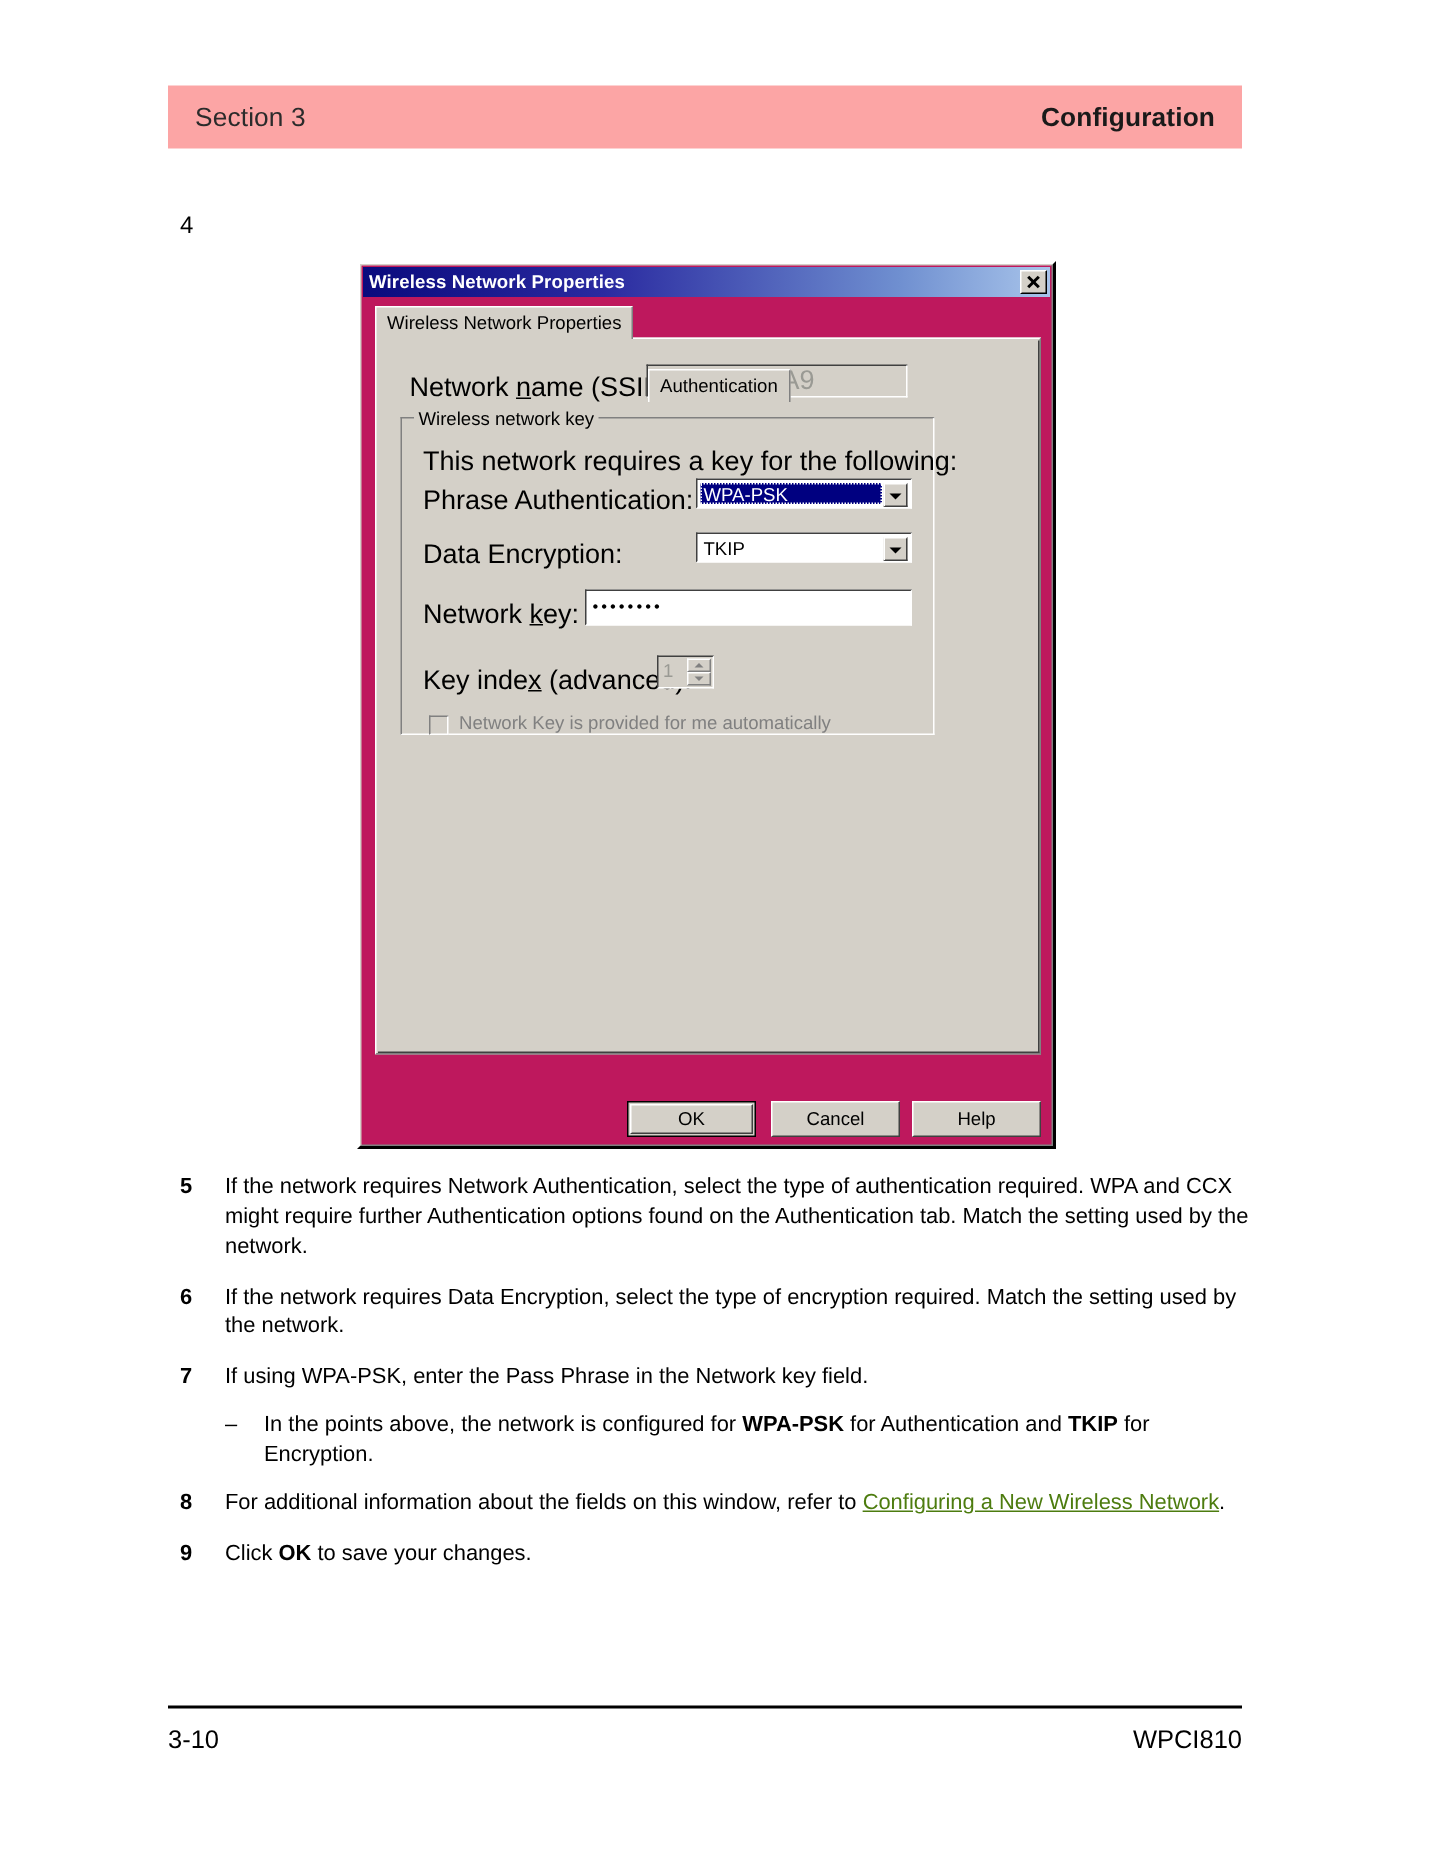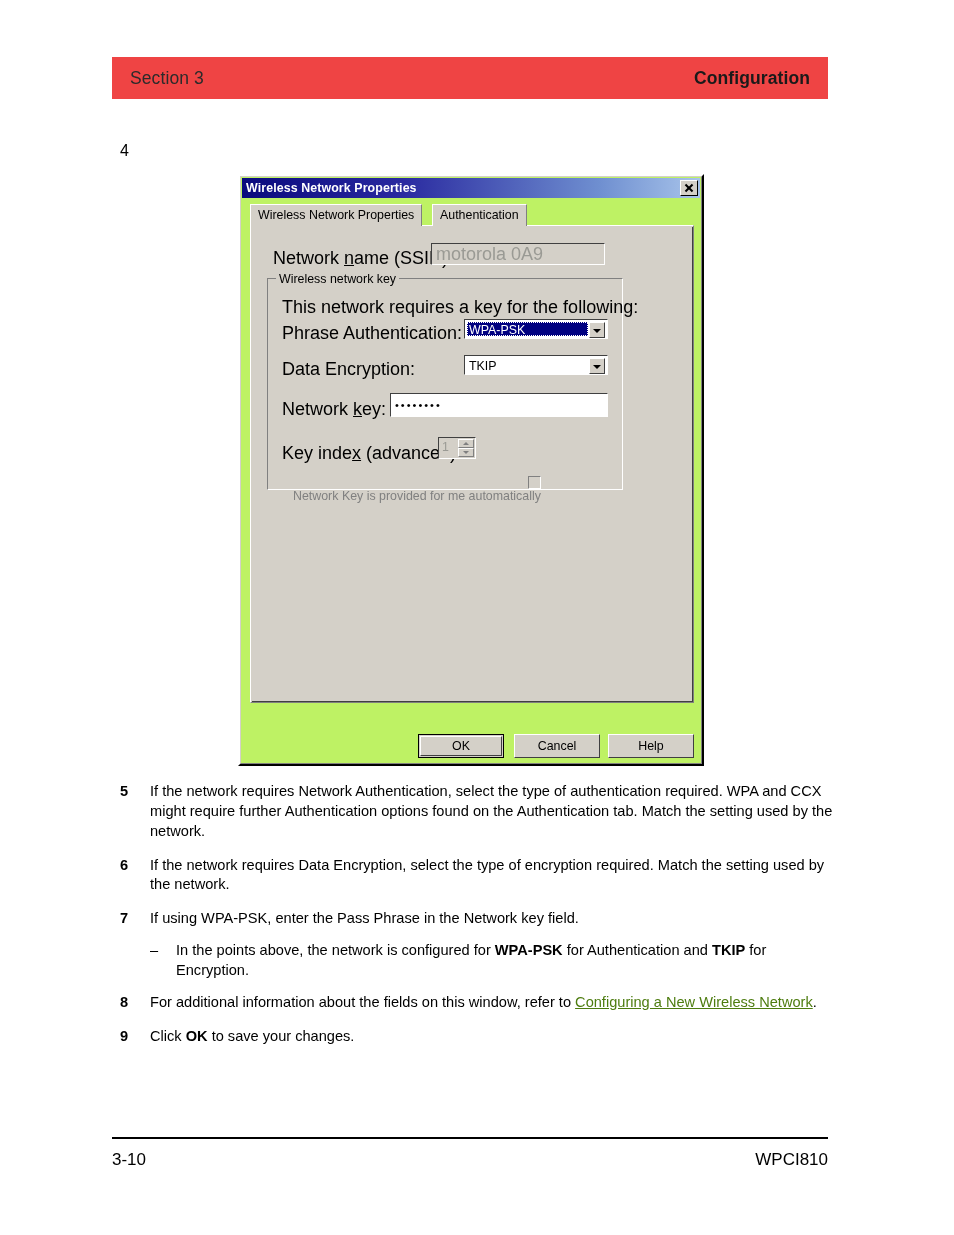--- a/index.html
+++ b/index.html
@@ -16,21 +16,21 @@
     overflow: hidden;
   }
 
   
   .page-header {
     position: absolute;
     left: 112px;
     top: 57px;
     width: 716px;
     height: 42px;
-    background: #ef4444;
+    background: #fca5a5;
     display: flex;
     align-items: center;
     justify-content: space-between;
     box-sizing: border-box;
     padding: 0 18px 0 18px;
   }
   .page-header .section-label {
     font-size: 17.5px;
     color: #2b2b2b;
     letter-spacing: 0.1px;
@@ -100,21 +100,21 @@
     display: flex;
   }
 
   
   .dialog {
     position: absolute;
     left: 238px;
     top: 174px;
     width: 466px;
     height: 592px;
-    background: #bef264;
+    background: #be185d;
     border-top: 2px solid #ffffff;
     border-left: 2px solid #ffffff;
     border-right: 2px solid #000000;
     border-bottom: 2px solid #000000;
     box-sizing: border-box;
     font-family: "Liberation Sans", sans-serif;
     font-size: 11.5px;
   }
   .dialog-inner {
     position: absolute;
@@ -193,20 +193,21 @@
     border-left: 1px solid #ffffff;
     border-right: 1px solid #808080;
     z-index: 2;
   }
   .tab.inactive {
     left: 182px;
     border-top: 1px solid #ffffff;
     border-left: 1px solid #ffffff;
     border-right: 1px solid #808080;
     z-index: 1;
+    margin-top: 42px;
   }
 
   
   .tabpanel {
     position: absolute;
     left: 10px;
     top: 49px;
     width: 444px;
     height: 478px;
     background: #d4d0c8;
@@ -361,21 +362,21 @@
     border-left: 3px solid transparent; border-right: 3px solid transparent;
     border-bottom: 3px solid #808080;
   }
   .spinner .sp-dn::after {
     content: ""; position: absolute; left: 4px; top: 2px;
     border-left: 3px solid transparent; border-right: 3px solid transparent;
     border-top: 3px solid #808080;
   }
 
   
-  .chkrow { position: absolute; display: flex; align-items: flex-end; flex-direction: column; }
+  .chkrow { position: absolute; display: flex; align-items: center; }
   .chkbox {
     width: 13px; height: 13px;
     flex: 0 0 13px;
     background: #d4d0c8;
     border-top: 1px solid #808080;
     border-left: 1px solid #808080;
     border-right: 1px solid #ffffff;
     border-bottom: 1px solid #ffffff;
     box-sizing: border-box;
     margin-top: 1px;

